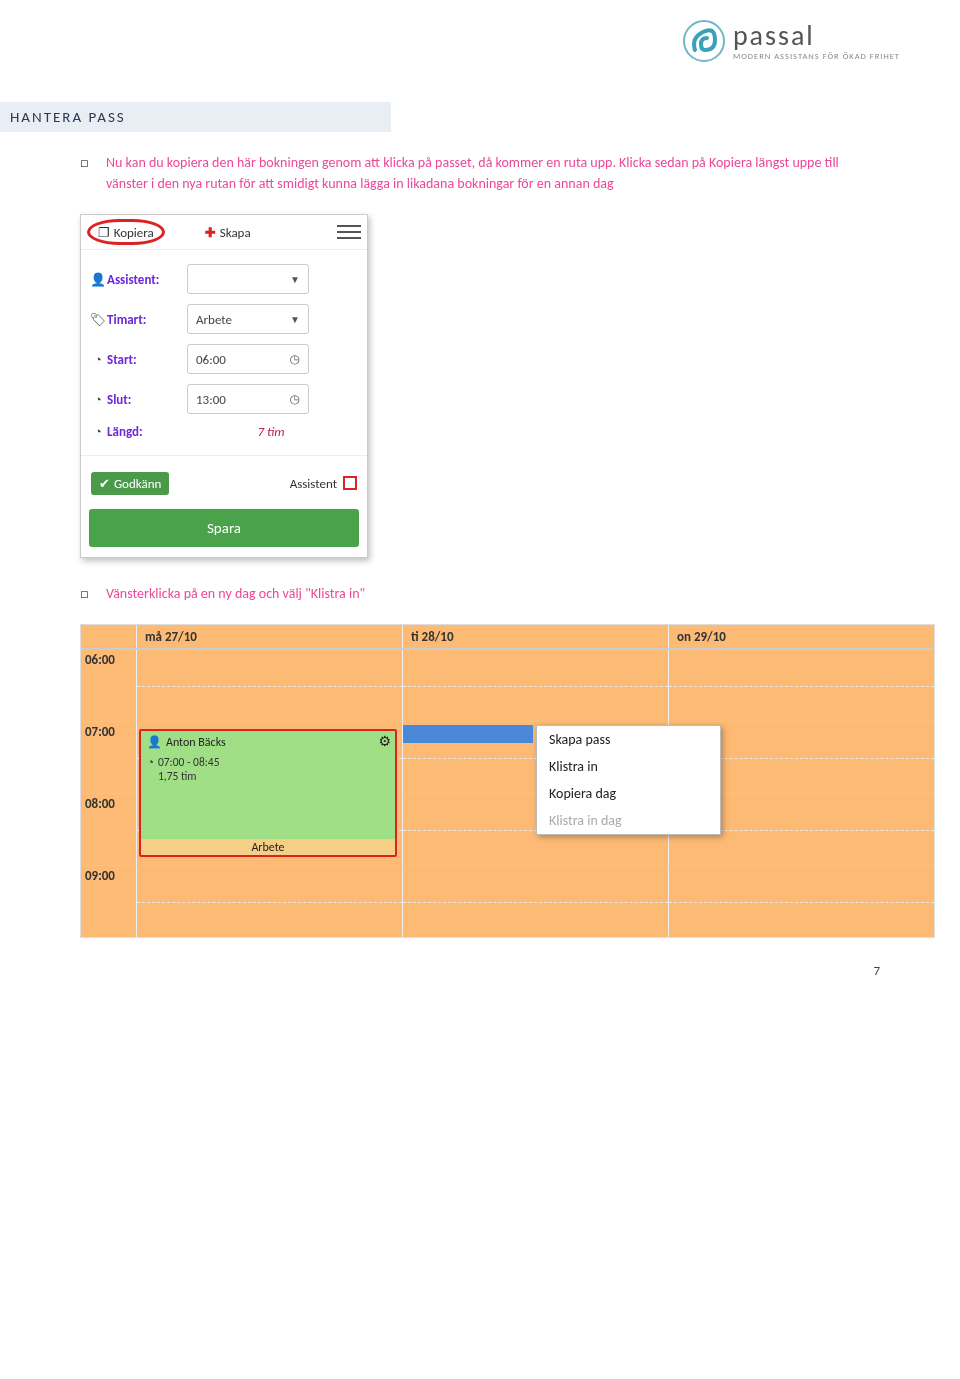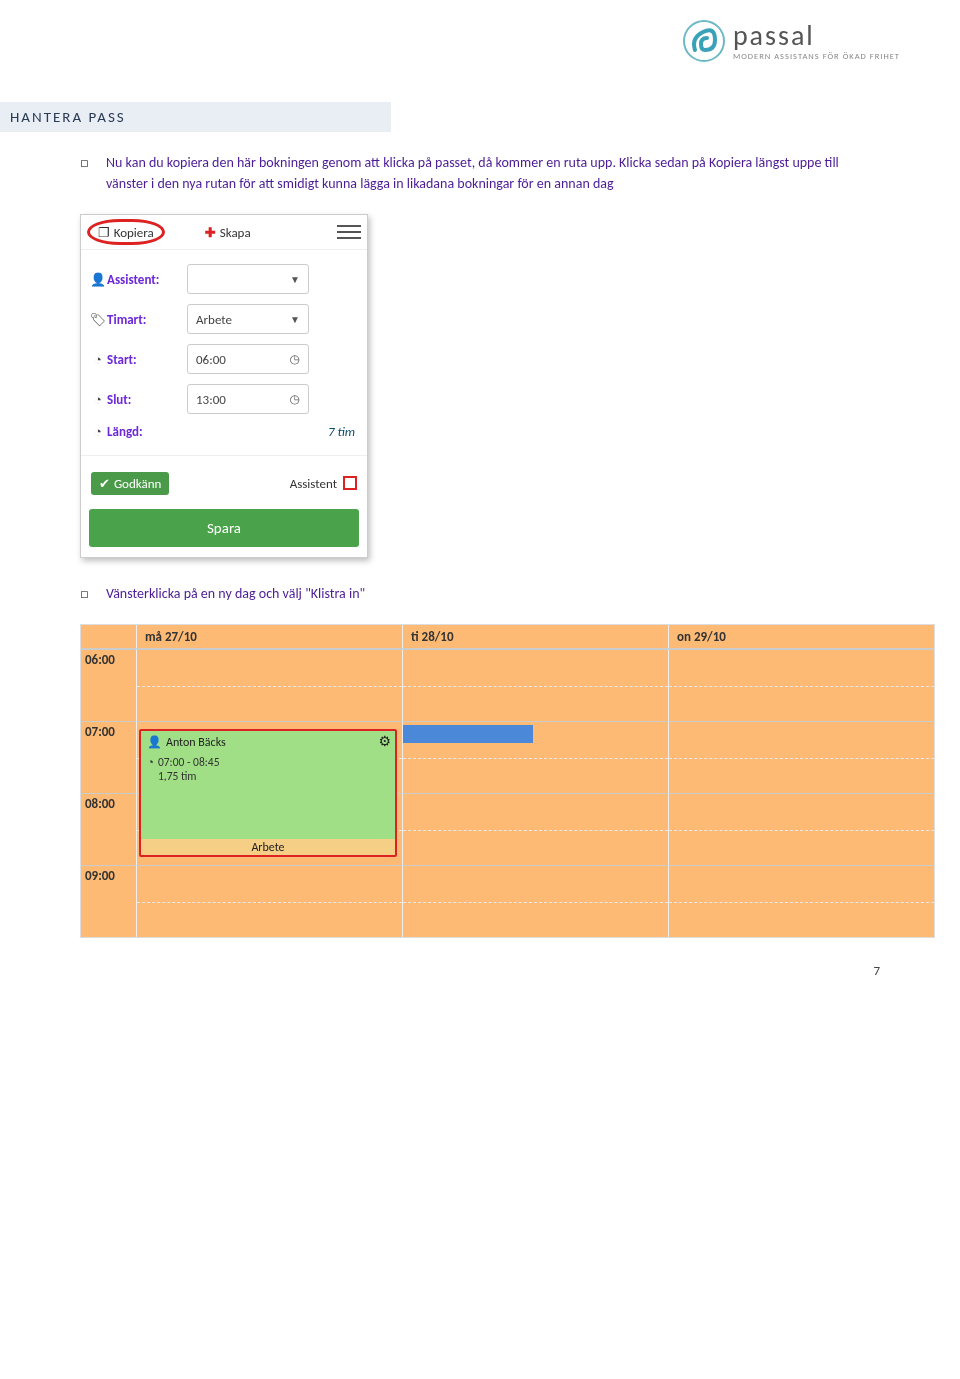--- a/index.html
+++ b/index.html
@@ -27,21 +27,21 @@
     background: #e9eef5;
     padding: 6px 10px;
     width: 391px;
     font-size: 15px;
     letter-spacing: 2px;
     color: #2b3a55;
   }
 
   
   .bullets { margin: 10px 80px 20px 80px; list-style: none; }
-  .bullets li { margin-bottom: 16px; line-height: 1.5; color: #4c1d95; position: relative; padding-left: 26px; }
+  .bullets li { margin-bottom: 16px; line-height: 1.5; color: #ec4899; position: relative; padding-left: 26px; }
   .bullets li::before { content: "□"; position: absolute; left: 0; top: 0; color: #555; font-size: 14px; }
 
   
   .panel {
     margin: 10px 0 25px 80px;
     width: 288px;
     border: 1px solid #ccc;
     box-shadow: 2px 3px 6px rgba(0,0,0,.25);
     background: #fff;
     font-size: 13px;
@@ -67,21 +67,21 @@
   .frow .ic { width:18px; text-align:center; color:#444; }
   .frow .lbl { width: 80px; font-weight: bold; color:#6d28d9; }
   .frow .ctrl { flex:1; }
   .sel, .inp {
     width: 122px; height: 30px; border:1px solid #ccc; border-radius:3px;
     display:flex; align-items:center; padding:0 8px; background:#fff; color:#444;
     justify-content: space-between;
   }
   .sel .caret { font-size:10px; color:#555; }
   .inp .clock { font-size:12px; color:#666; }
-  .len-val { flex:1; text-align:right; font-style: italic; color:#0c4a6e; padding-right: 4px; }
+  .len-val { flex:1; text-align:center; font-style: italic; color:#be185d; padding-right: 4px; }
 
   .approve-row { display:flex; align-items:center; padding: 16px 10px 14px 10px; gap: 22px; border-top:1px solid #eee; }
   .godkann { background:#4a9a4a; color:#fff; border-radius:3px; padding:4px 8px; display:inline-flex; align-items:center; gap:4px; font-size:13px; }
   .assist-chk { margin-left:auto; display:inline-flex; align-items:flex-start; gap:6px; color:#333; }
   .chk { width:14px; height:14px; border:2px solid #d22; display:inline-block; }
 
   .spara-btn {
     margin: 0 8px 10px 8px;
     background: #4aa34a;
     color: #fff;
@@ -301,16 +301,22 @@
         <span>
           <div>07:00 - 08:45</div>
           <div>1,75 tim</div>
         </span>
       </div>
       <div class="cat">Arbete</div>
     </div>
 
     <div class="sel-slot"></div>
 
+    <div class="ctx-menu">
+      <div class="mi">Skapa pass</div>
+      <div class="mi">Klistra in</div>
+      <div class="mi">Kopiera dag</div>
+      <div class="mi dis">Klistra in dag</div>
+    </div>
   </div>
 </div>
 
 <div class="page-num">7</div>
 
 </body></html>

